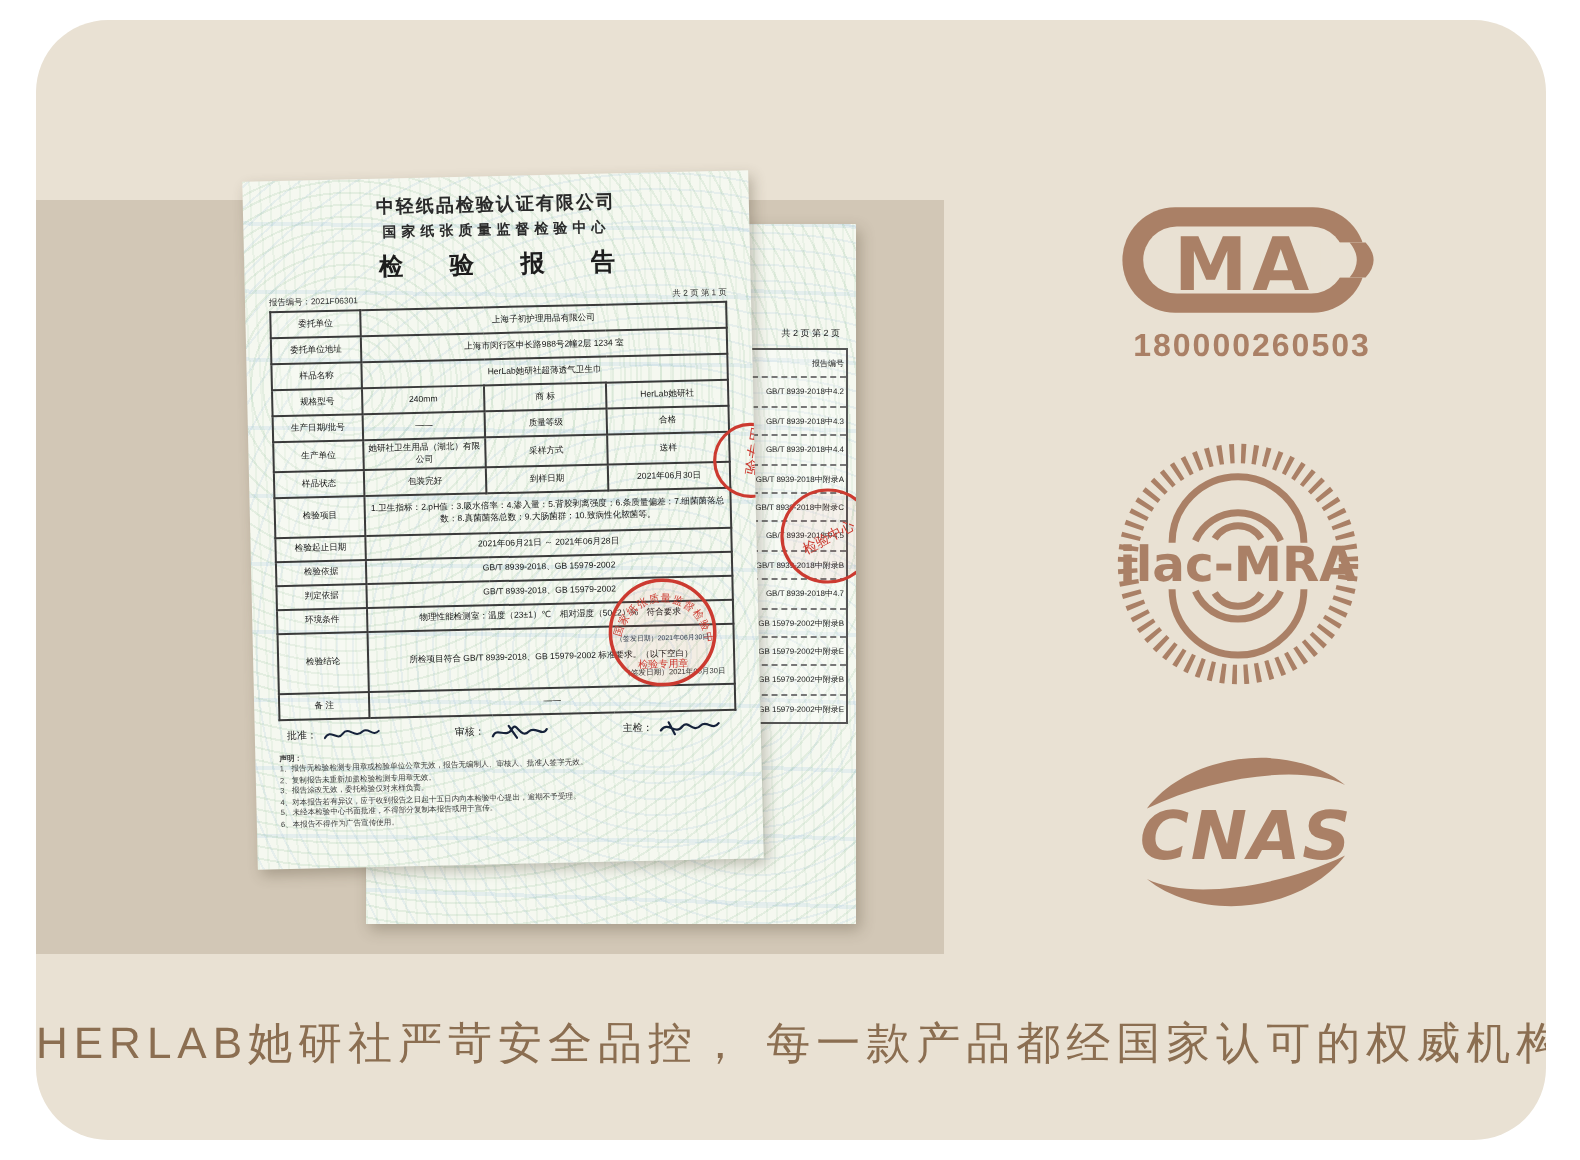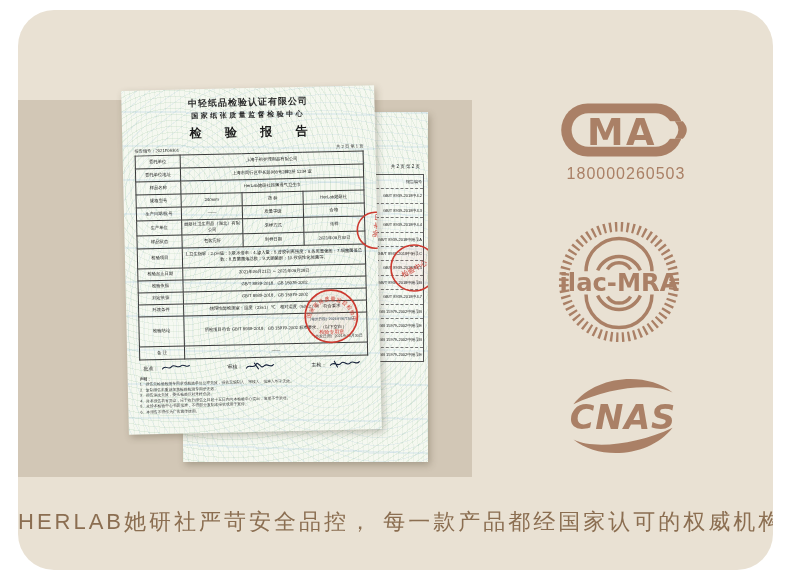--- a/index.html
+++ b/index.html
@@ -64,21 +64,21 @@
   .statements{margin-top:3px;font-size:3.8px;color:#3c3c3c;line-height:1.45;}
   .stmt-title{font-weight:bold;}
   .stamp-main{position:absolute;left:176px;top:201px;width:58px;height:58px;}
   .stamp-edge{position:absolute;left:230px;top:124px;width:42px;height:42px;}
   .stamp-p2{position:absolute;right:-12px;top:130px;width:52px;height:52px;}
 
   
   .logo-cma{position:absolute;left:540px;top:90px;width:136px;height:60px;}
   .cma-number{
     position:absolute;left:536px;top:155px;width:144px;text-align:center;
-    font-size:16px;font-weight:normal;color:#aa8066;letter-spacing:1px;
+    font-size:16px;font-weight:bold;color:#aa8066;letter-spacing:1px;
   }
   .logo-ilac{position:absolute;left:538px;top:207px;width:126px;height:130px;}
   .logo-cnas{position:absolute;left:542px;top:356px;width:126px;height:100px;}
 
   
   .caption{
     position:absolute;left:0;right:0;top:497px;text-align:center;
     font-size:22px;color:#8b6e51;letter-spacing:3px;white-space:nowrap;
   }
 </style>

